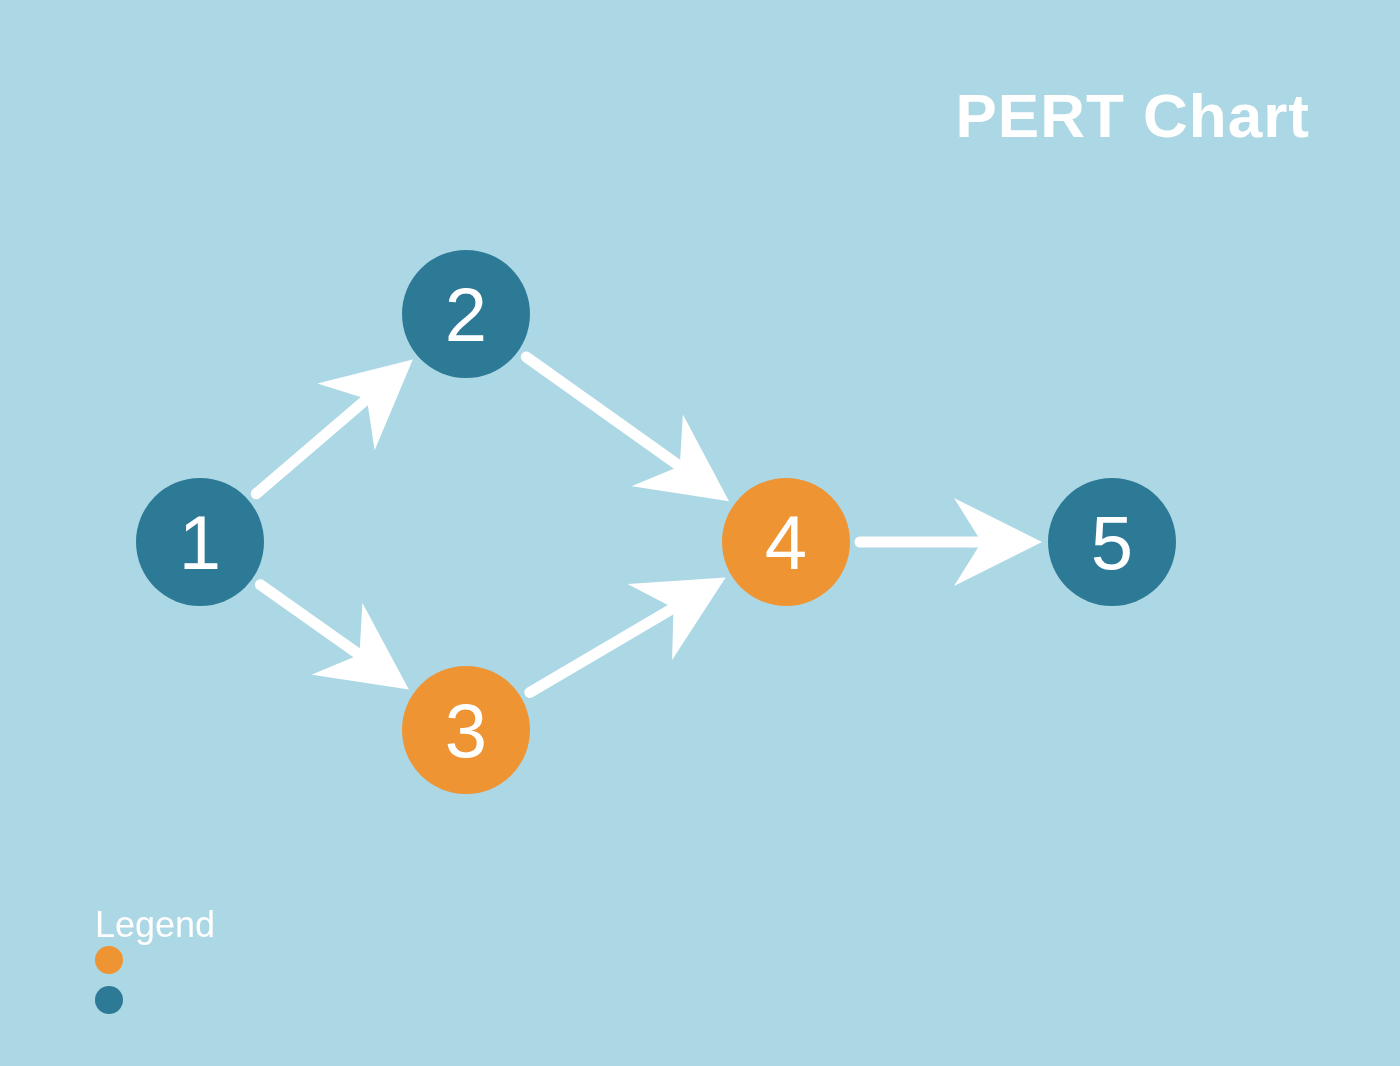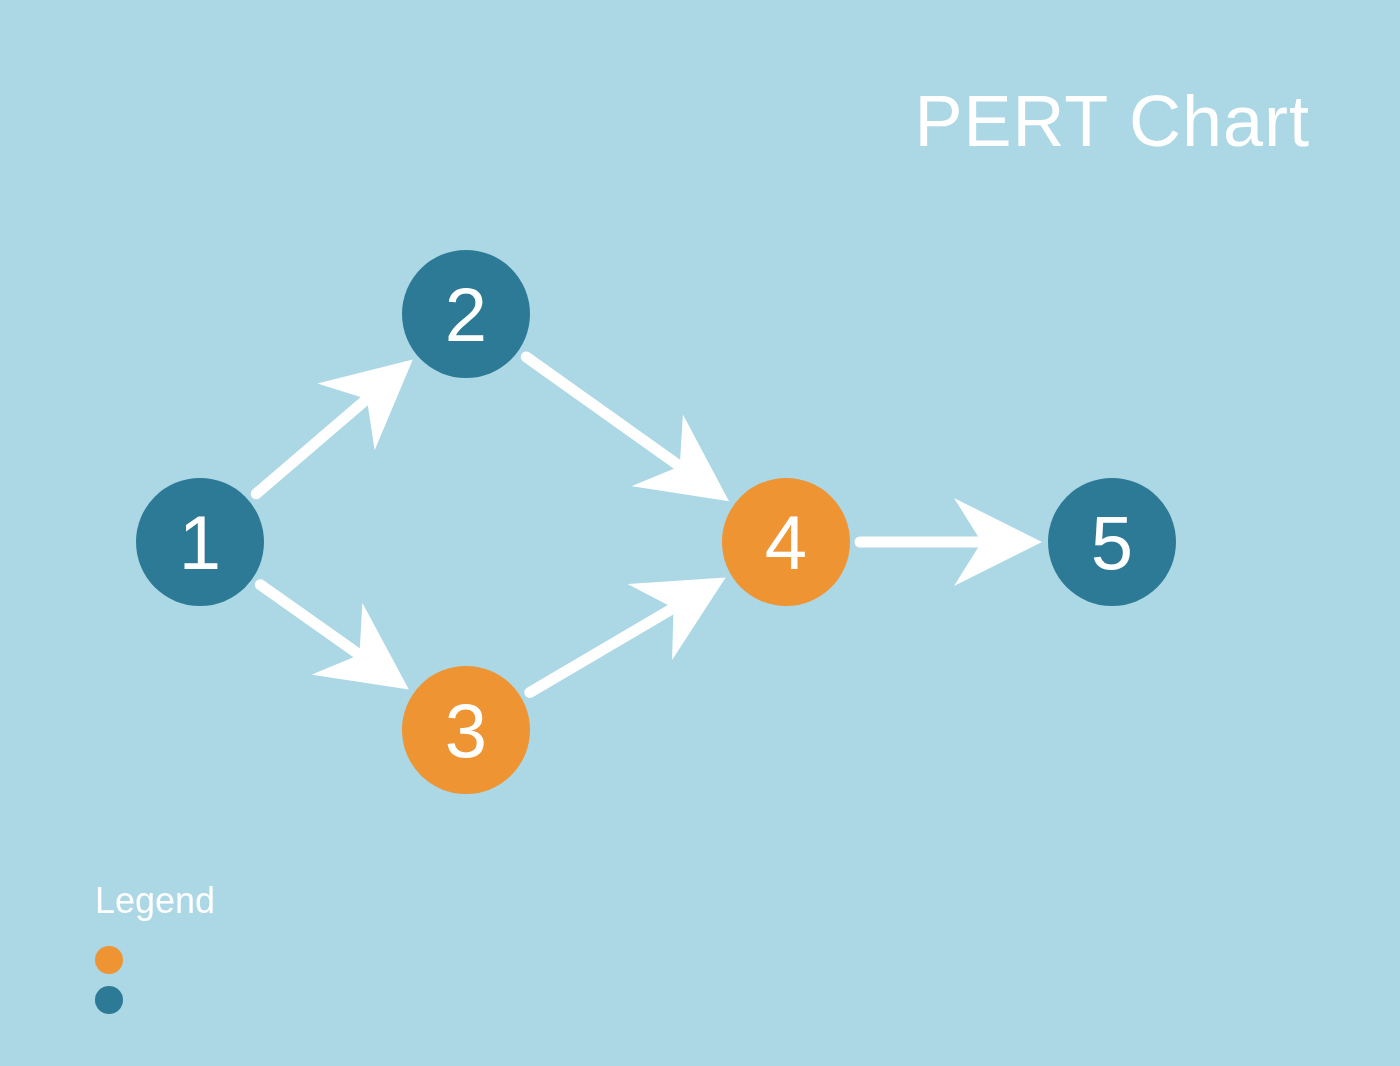--- a/index.html
+++ b/index.html
@@ -10,22 +10,22 @@
       font-family: -apple-system, "Segoe UI", "Helvetica Neue", Arial, sans-serif;
       font-weight: 300;
       position: relative;
       overflow: hidden;
     }
     .title {
       position: absolute;
       top: 80px;
       right: 90px;
       color: #FFFFFF;
-      font-size: 72px;
-      font-weight: 400;
+      font-size: 62px;
+      font-weight: 700;
       letter-spacing: 1px;
     }
     .canvas {
       position: absolute;
       top: 0;
       left: 0;
       width: 1400px;
       height: 1066px;
     }
     .node {
@@ -44,21 +44,21 @@
     .node-orange { background: #EE9433; }
     .legend {
       position: absolute;
       left: 95px;
       bottom: 40px;
     }
     .legend-title {
       color: #FFFFFF;
       font-size: 36px;
       font-weight: 300;
-      margin-bottom: 24px;
+      margin-bottom: 0;
     }
     .legend-dot {
       width: 28px;
       height: 28px;
       border-radius: 50%;
       margin-bottom: 12px;
     }
     .legend-dot.orange { background: #EE9433; }
     .legend-dot.teal { background: #2D7A96; }
   </style>

